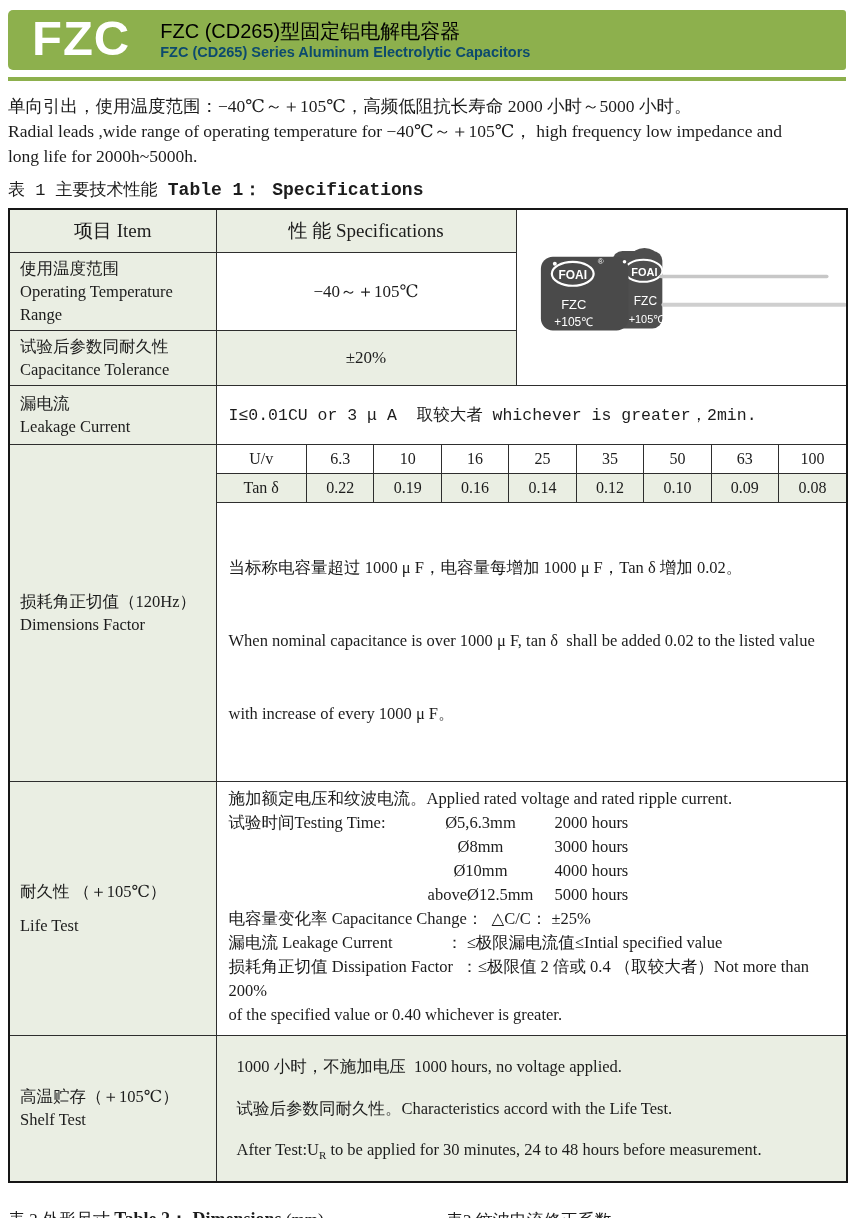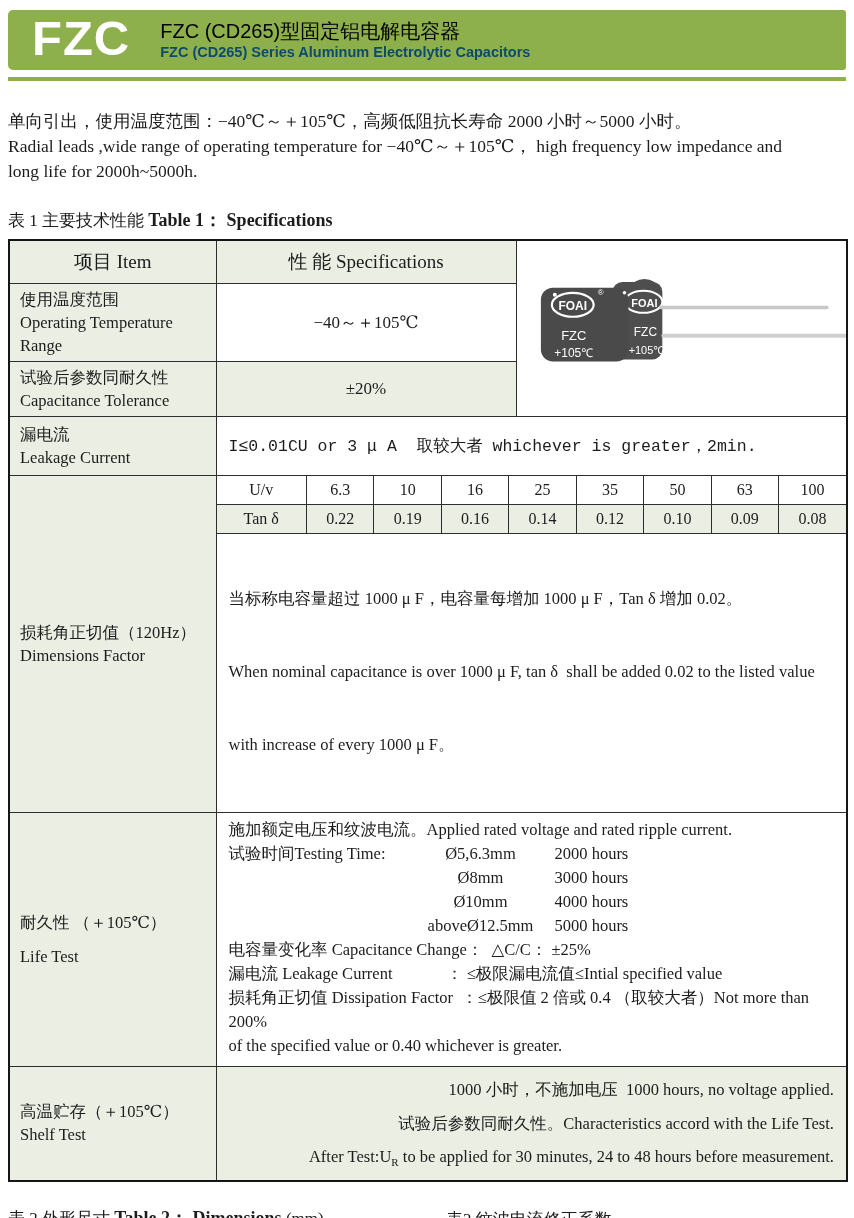--- a/index.html
+++ b/index.html
@@ -8,22 +8,22 @@
   
   .banner{margin:10px 8px 0;height:60px;background:#8db04d;border-radius:5px 3px 3px 5px;
           display:flex;align-items:center;}
   .banner .logo{font-family:"Liberation Sans",sans-serif;font-weight:bold;font-size:49px;
           color:#fff;padding:0 18px 4px 24px;letter-spacing:1px;}
   .banner .titles{padding-left:12px;line-height:1.1;}
   .banner .t-zh{font-family:"Liberation Sans",sans-serif;font-weight:normal;font-size:20px;color:#000000;}
   .banner .t-en{font-family:"Liberation Sans",sans-serif;font-weight:bold;font-size:14.5px;color:#0c4a6e;margin-top:3px;}
   .rule{margin:7px 8px 0;height:4px;background:#8db04d;}
   
-  .intro{margin:28px 8px 0;font-size:17.5px;line-height:1.42;}
-  .caption1{margin:24px 8px 7px;font-size:17px;}
+  .intro{margin:13px 8px 0;font-size:17.5px;line-height:1.42;}
+  .caption1{margin:8px 8px 7px;font-size:17px;font-family:Liberation Mono, monospace;}
   .cap-bold{font-weight:bold;font-size:18px;}
   
   table.t1{margin:0 8px;border-collapse:collapse;width:838px;table-layout:fixed;
            border:2.5px solid #161616;}
   table.t1 td{border:1px solid #2e2e2e;vertical-align:middle;}
   .cellg{background:#eaeee3;margin-left:34px;}
   .lab{background:#eaeee3;padding:4px 10px;font-size:16.5px;line-height:1.4;}
   .t1 .hdr td{height:40px;text-align:center;font-size:19px;}
   .val{text-align:center;font-size:17px;}
   .r-temp td{height:54px;}
@@ -37,21 +37,21 @@
   table.uvtab tr td:first-child{border-left:none;}
   table.uvtab tr td:last-child{border-right:none;}
   table.uvtab tr:first-child td{border-top:none;}
   table.uvtab tr:last-child td{border-bottom-color:#2e2e2e;}
   .dissnote{padding:4px 12px 6px;font-size:16.5px;line-height:1.48;white-space:pre-wrap;background:#fff;}
   .lifecell{padding:5px 12px 8px;font-size:16.5px;line-height:1.45;}
   .lifecell p{margin:0;white-space:pre-wrap;}
   .tt{display:grid;grid-template-columns:178px 148px auto;}
   .tt .size{text-align:center;}
   .shelfcell{background:#eaeee3;padding:6px 12px;font-size:16.5px;line-height:2.05;}
-  .shelfcell p{margin:0;white-space:pre-wrap;text-align:right;}
+  .shelfcell p{margin:8px;white-space:pre-wrap;}
   sub{font-size:11px;}
   
   .bottom{display:flex;margin:24px 8px 0;gap:20px;}
   .bcol-left{width:418px;flex:0 0 auto;}
   .bcol-right{flex:1;}
   .caption2{font-size:17px;margin:0 0 9px;}
   .diagbox{border:2.5px solid #1d1d1d;height:157px;background:#fff;}
   .diagbox svg{display:block;width:100%;height:100%;}
   .caption3-zh{font-size:17px;margin:2px 0 14px;}
   .white{background:#fff;}

